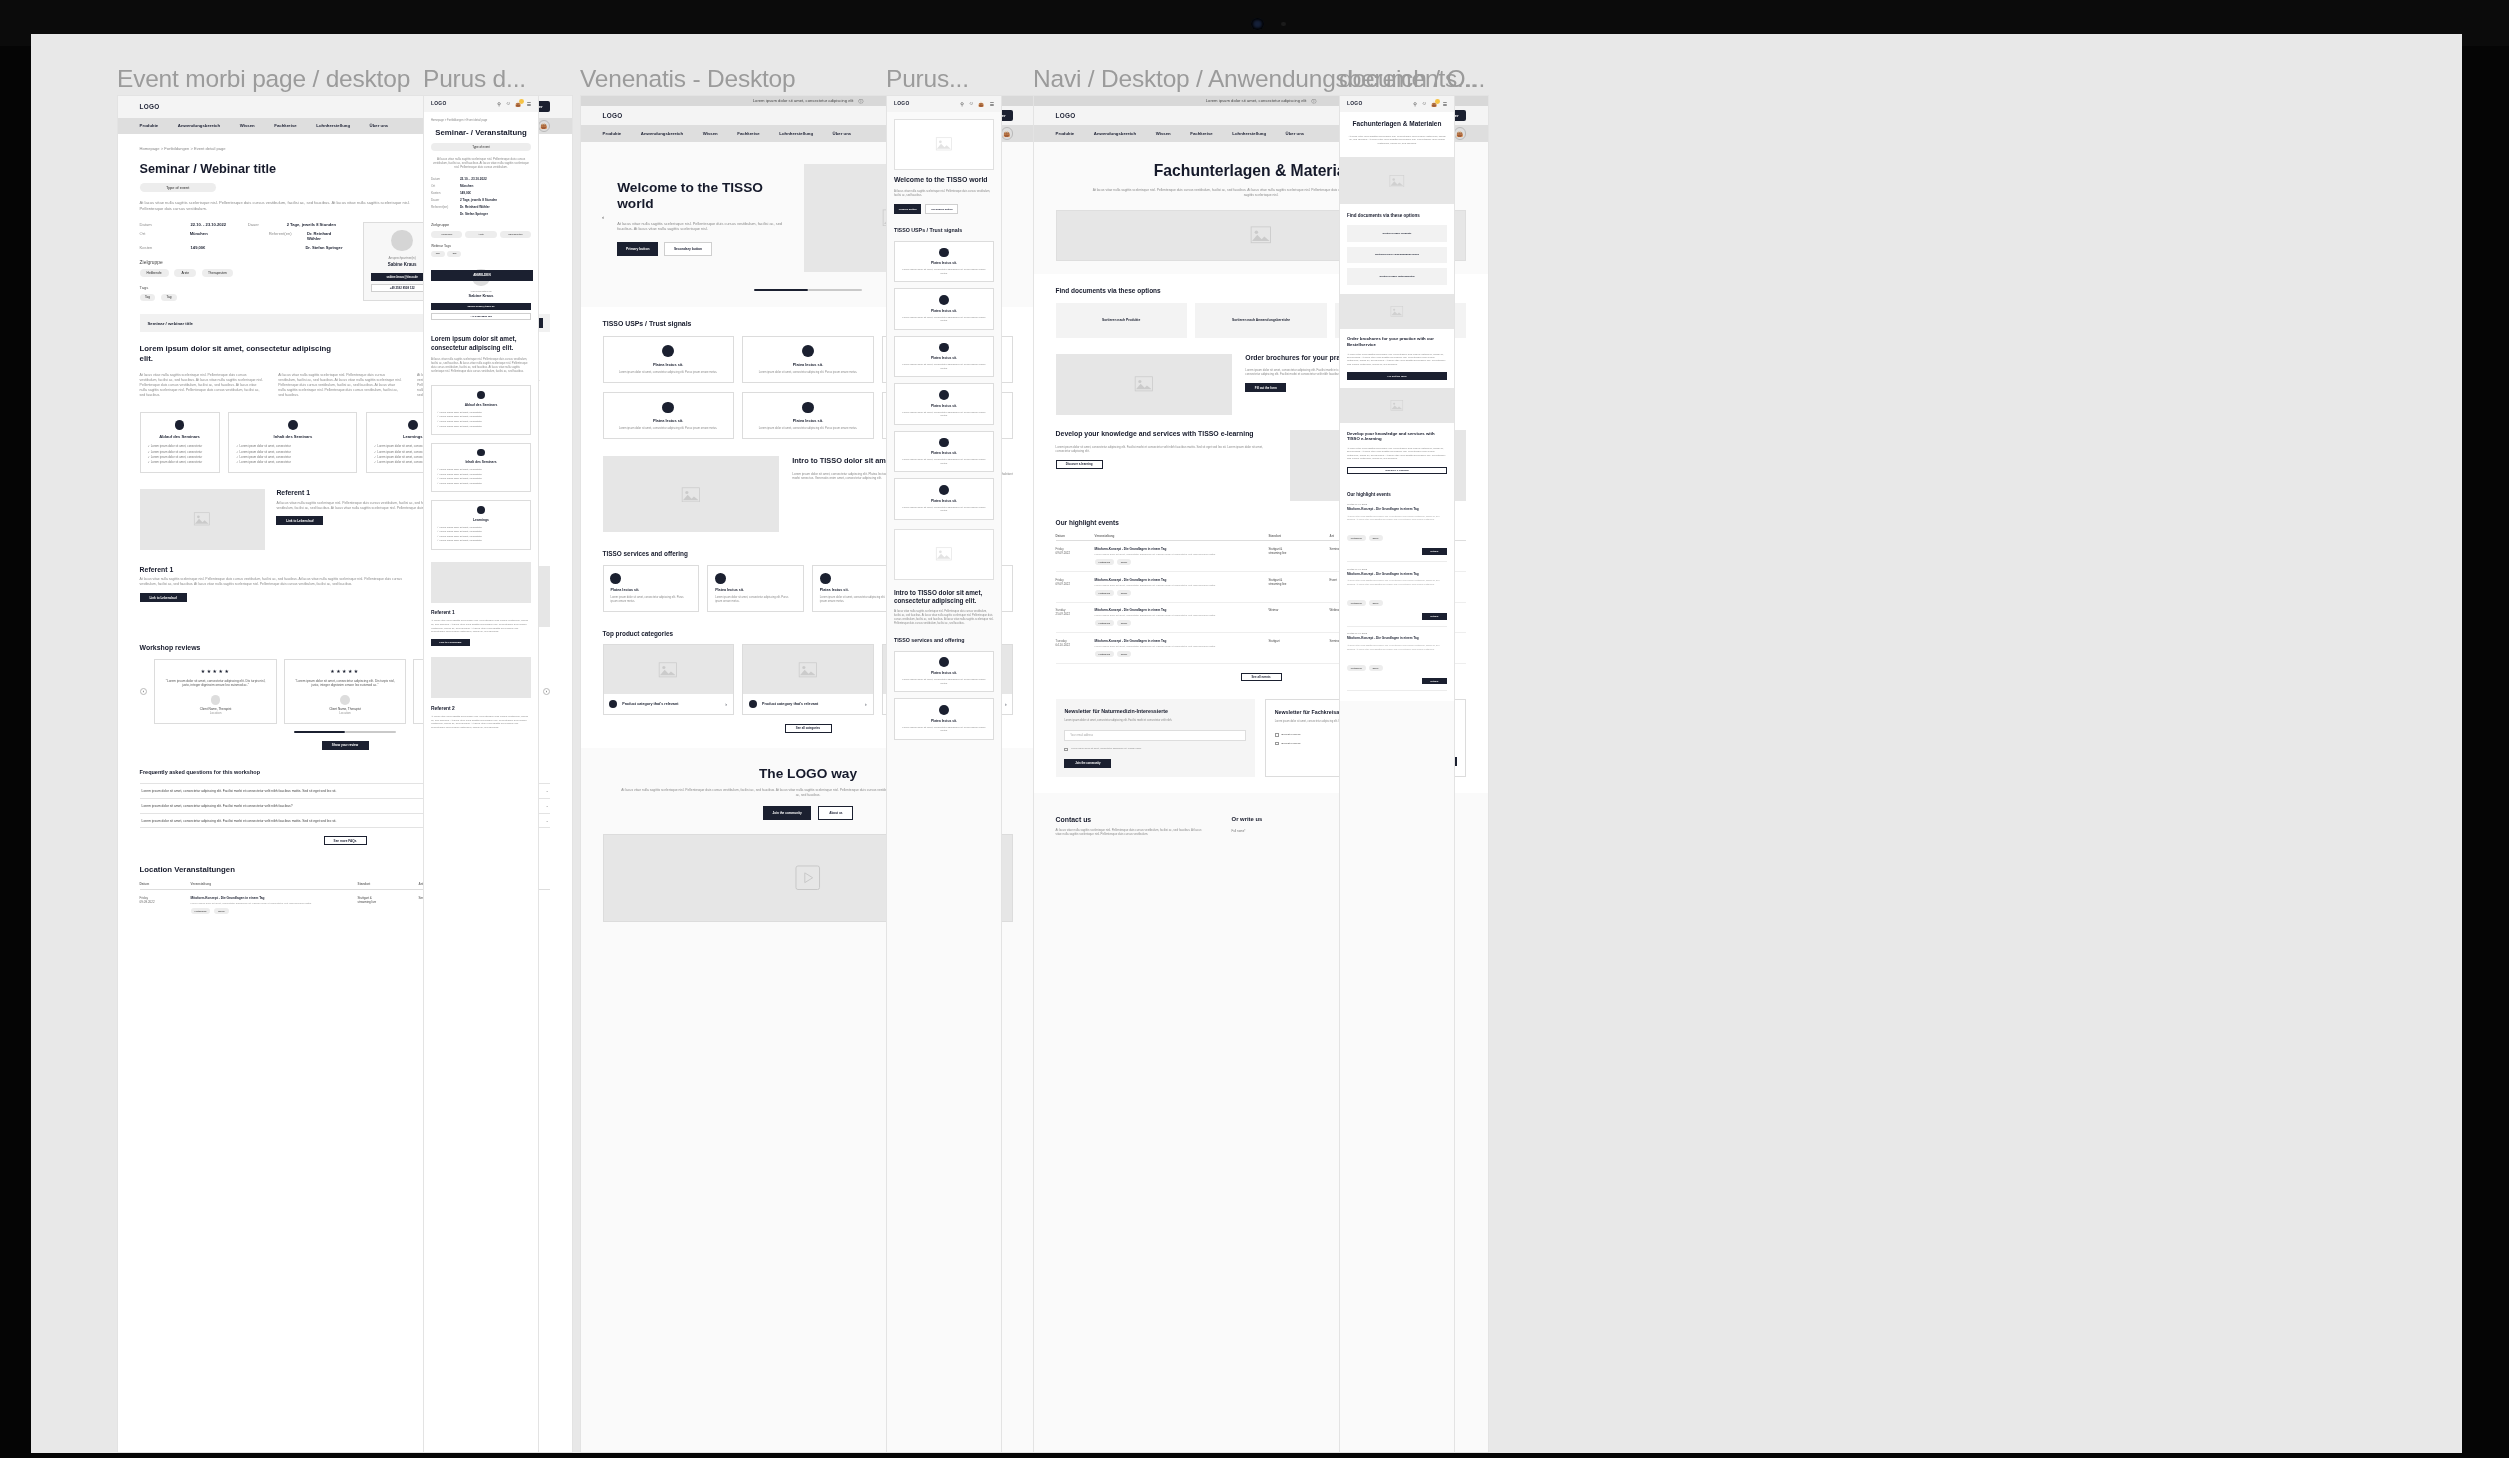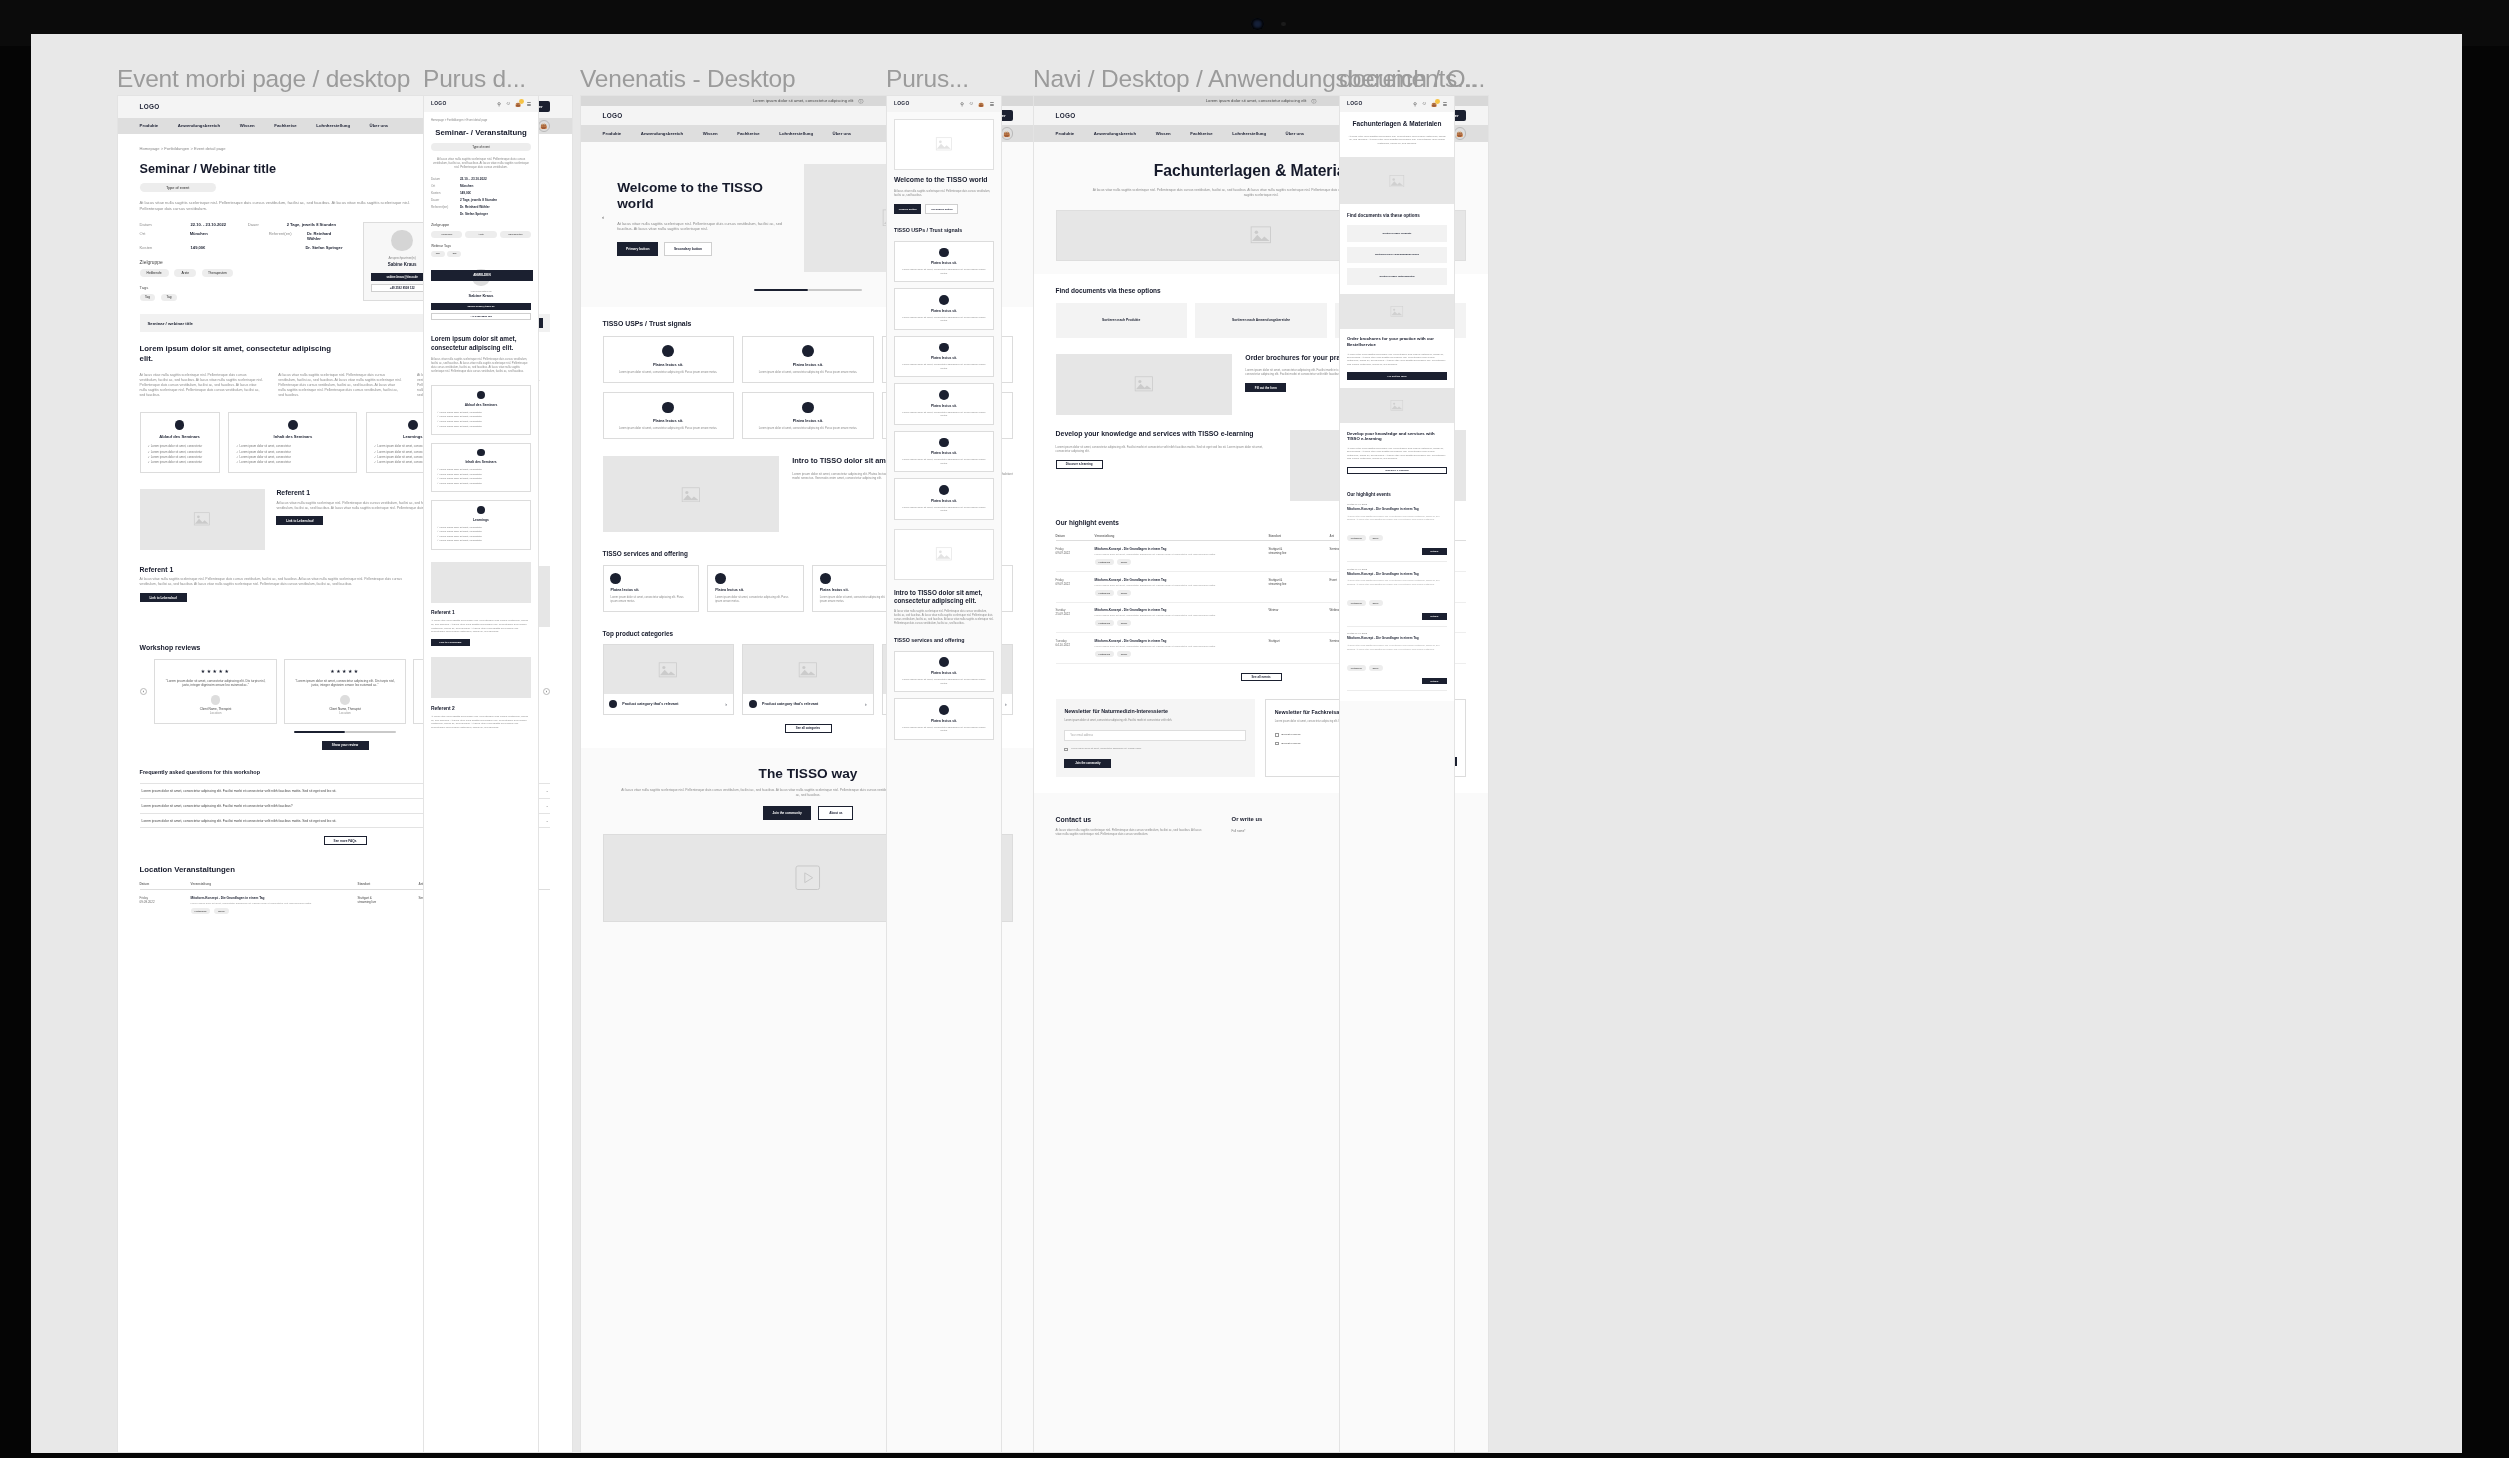--- a/index.html
+++ b/index.html
@@ -568,21 +568,21 @@
                 <span class="dot" style="width:7.8px;height:7.8px;flex:none;"></span>
                 <span style="font-size:3.7px;font-weight:700;color:#1b2030;flex:1;">Product category that's relevant</span>
                 <span style="font-size:4.9px;color:#1b2030;">›</span>
               </div>
             </div>
           </div>
           <div class="btn-light" style="width:47px;height:8.8px;font-size:2.9px;margin:8.8px auto 0;border:1px solid #1b2030;">See all categories</div>
         </div>
 
         <div style="text-align:center;padding:17.6px 39px 0;">
-          <div class="h-strong" style="font-size:13.7px;">The TISSO way</div>
+          <div class="h-strong" style="font-size:13.7px;">The LOGO way</div>
           <div class="tiny" style="font-size:3.3px;margin-top:6.9px;">At lacus vitae nulla sagittis scelerisque nisl. Pellentesque duis cursus vestibulum, facilisi ac, sed faucibus. At lacus vitae nulla sagittis scelerisque nisl. Pellentesque duis cursus vestibulum, facilisi ac, sed faucibus. Pellentesque duis cursus vestibulum, facilisi ac, sed faucibus.</div>
           <div style="display:flex;gap:6.9px;justify-content:center;margin-top:8.8px;">
             <span class="btn-dark" style="padding:3.9px 9.8px;font-size:3.1px;">Join the community</span>
             <span class="btn-light" style="padding:3.9px 9.8px;font-size:3.1px;border:1px solid #1b2030;">About us</span>
           </div>
         </div>
         <div class="ph" style="margin:13.7px 21.6px 0;height:88px;border:1px solid #dcdcdc;">
           <svg width="25.5" height="25.5" viewBox="0 0 26 26">
               <rect x="1" y="1" width="24" height="24" rx="2" fill="none" stroke="#8f8f8f"></rect>
               <path d="M10 8l8 5-8 5z" fill="none" stroke="#8f8f8f"></path>

